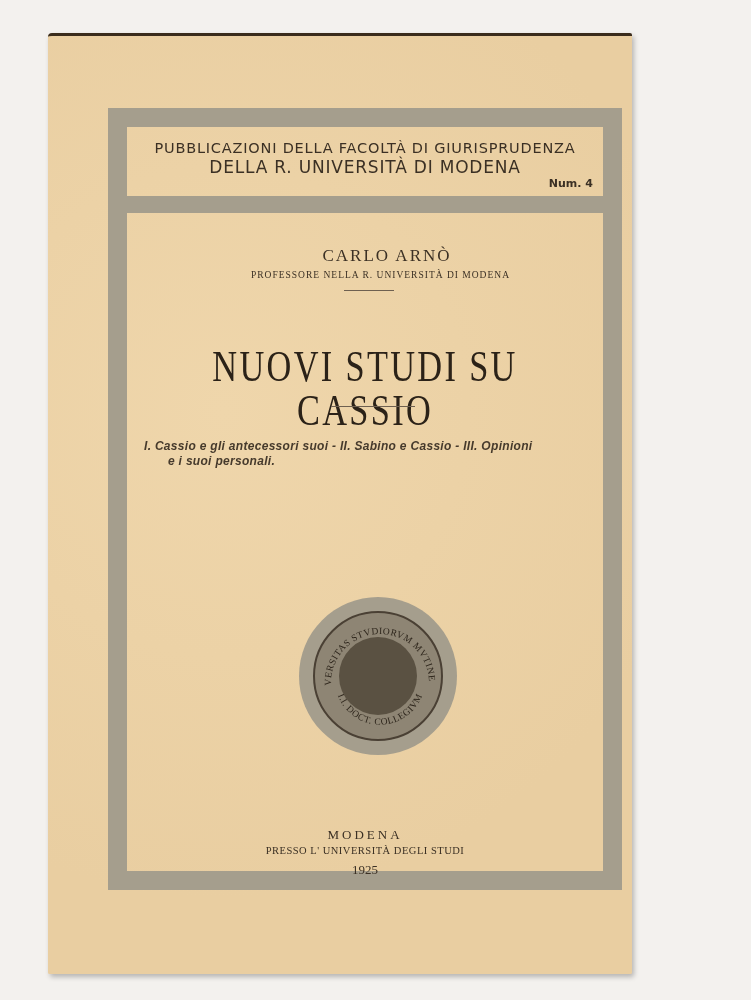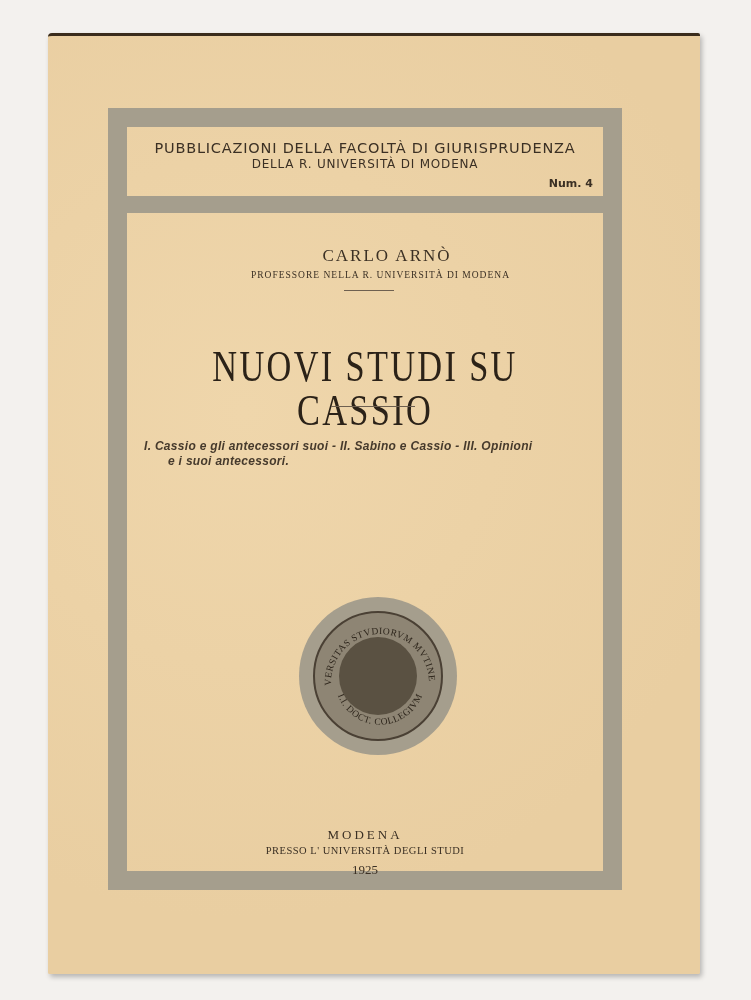--- a/index.html
+++ b/index.html
@@ -1,42 +1,42 @@
 <!DOCTYPE html>
 <html><head>
 <meta charset="utf-8">
 <style>
   html, body { margin:0; padding:0; }
   body {
     width:751px; height:1000px; position:relative; overflow:hidden;
     background:#f3f1ee;
   }
   .cover {
-    position:absolute; left:48px; top:33px; width:652px; height:938px;
+    position:absolute; left:48px; top:33px; width:584px; height:938px;
     background:#ecd2a6;
     background-image: radial-gradient(circle at 30% 40%, #efd6ab 0%, #e9cea1 70%);
     border-top:3px solid #3a2c1c;
     border-radius:4px 2px 2px 2px;
     box-shadow: 2px 3px 5px rgba(0,0,0,0.25);
   }
   .frame {
     position:absolute; left:60px; top:72px; width:514px; height:782px;
     border:19px solid #a59e8d;
     box-sizing:border-box;
   }
   .frame-divider {
     position:absolute; left:0; right:0; top:69px; height:17px; background:#a59e8d;
   }
   .series-box {
     position:absolute; left:0; right:0; top:0; height:69px;
     text-align:center; color:#3b3024;
     font-family:"DejaVu Sans", sans-serif;
   }
   .series-line1 { margin-top:13px; font-size:14.5px; letter-spacing:0.8px; }
-  .series-line2 { margin-top:1px; font-size:12px; letter-spacing:0.8px; }
+  .series-line2 { margin-top:1px; font-size:17px; letter-spacing:0.8px; }
   .series-num { position:absolute; right:10px; top:50px; font-size:11px; font-weight:bold;text-align:right; }
   .author { position:absolute; left:0; right:0; top:119px; text-align:center;
     font-family:"Liberation Serif", serif; font-size:17px; letter-spacing:2px; color:#3b3024;padding-left:44px; }
   .affil { position:absolute; left:0; right:0; top:143px; text-align:center;
     font-family:"Liberation Serif", serif; font-size:9.5px; letter-spacing:1px; color:#3b3024;padding-left:31px; }
   .rule1 { position:absolute; left:217px; width:50px; top:163px; height:1px; background:#6e6050; }
   .title { position:absolute; left:0; right:0; top:218px; text-align:center;
     font-family:"Liberation Serif", serif; font-size:44px; letter-spacing:3px; color:#2b2218;
     transform:scaleX(0.78); transform-origin:center; line-height:1; }
   .rule2 { position:absolute; left:204px; width:84px; top:279px; height:1px; background:#6e6050; }
@@ -71,21 +71,21 @@
 
     <div class="author">CARLO ARNÒ</div>
     <div class="affil">PROFESSORE NELLA R. UNIVERSITÀ DI MODENA</div>
     <div class="rule1"></div>
 
     <div class="title">NUOVI STUDI SU CASSIO</div>
     <div class="rule2"></div>
 
     <div class="contents">
       <div>I. Cassio e gli antecessori suoi - II. Sabino e Cassio - III. Opinioni</div>
-      <div class="ind">e i suoi antecessori.</div>
+      <div class="ind">e i suoi personali.</div>
     </div>
 
     <div class="seal">
       <div class="seal-inner">
         <svg class="seal-text" viewBox="0 0 130 130">
           <defs>
             <path id="arcTop" d="M 16 70 A 49 49 0 1 1 114 70"></path>
             <path id="arcBot" d="M 22 80 A 45 45 0 0 0 108 80"></path>
           </defs>
           <text font-family="Liberation Serif, serif" font-size="9.5" fill="#2e261c" letter-spacing="0.5">

